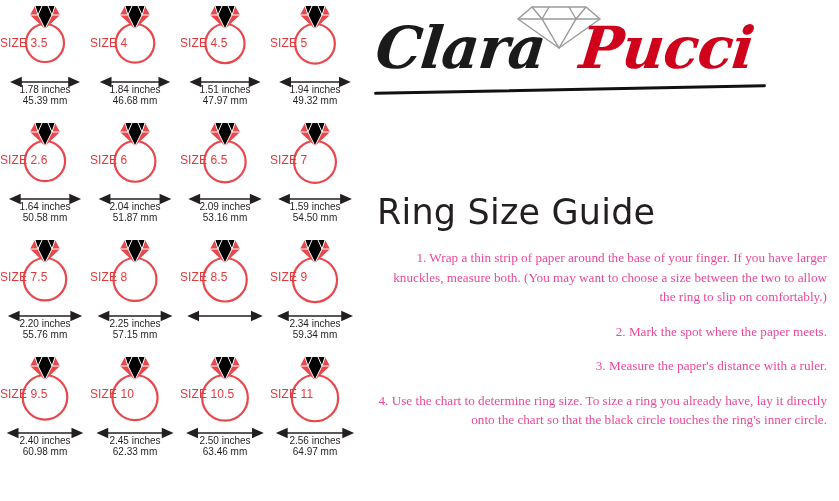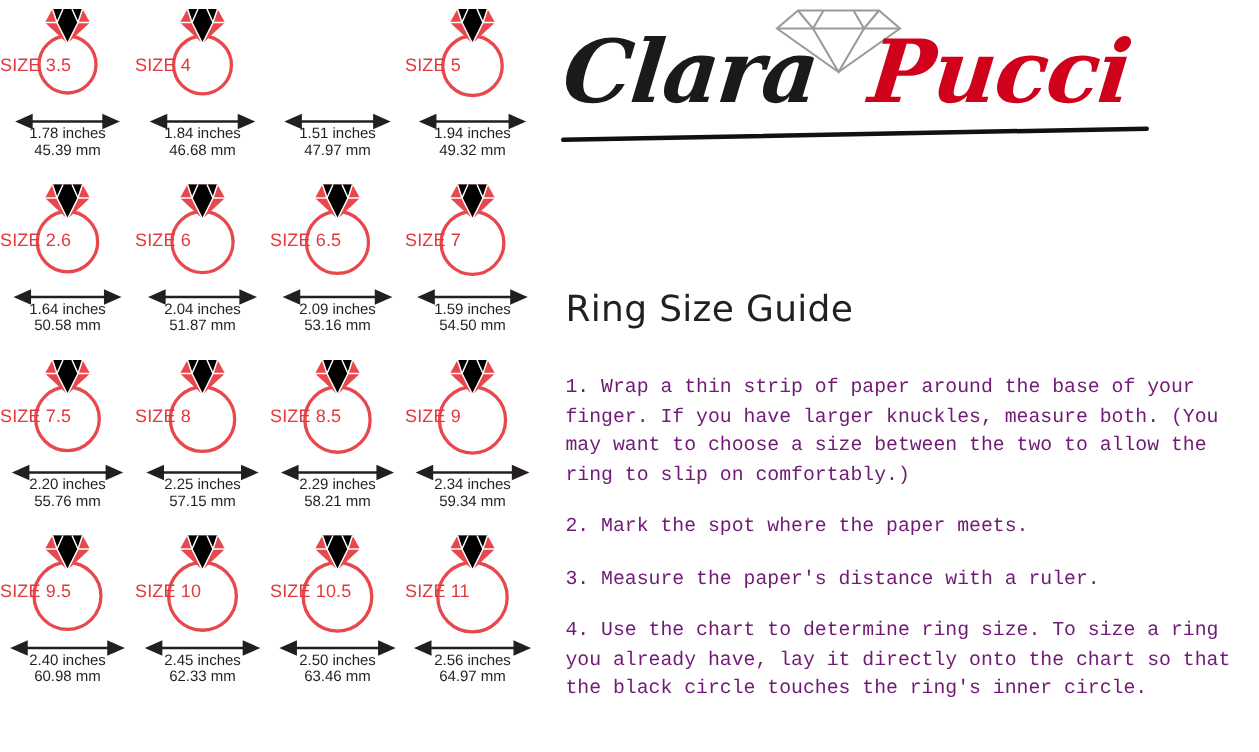--- a/index.html
+++ b/index.html
@@ -130,37 +130,38 @@
     width: 392px;
     height: 3px;
     background: #111;
     border-radius: 2px;
     transform: rotate(-1.1deg);
   }
   .guide-title {
     position: absolute;
     left: 9px;
     top: 192px;
-    font-size: 24px;
+    font-size: 35px;
     color: #231f20;
     font-family: "DejaVu Sans", sans-serif;
     letter-spacing: .2px;
   }
   .steps {
     position: absolute;
     left: 9px;
     top: 248px;
     width: 450px;
   }
   .step {
     font-size: 13.2px;
     line-height: 19.5px;
-    color: #701a75;
+    color: #ec4899;
     margin-bottom: 15px;
-    font-family: Liberation Mono, monospace;
+    font-family: Liberation Serif, serif;
+    text-align: right;
   }
 </style>
 </head>
 <body>
 
 <div class="page">
 
   <div class="chart">
     <div class="chart-grid" id="chart-grid">
         <div class="cell">
@@ -211,20 +212,34 @@
                 <polygon points="11.725000000000001,6 20.725,2 20.725,10"></polygon>
                 <polygon points="78.275,6 69.275,2 69.275,10"></polygon>
               </g>
             </svg></div>
           <div class="measure">
             <div>1.84 inches</div>
             <div>46.68 mm</div>
           </div>
         </div>
         <div class="cell">
+          <div class="ring-wrap">
+            <svg class="ring-svg" width="90" height="74" viewBox="0 0 90 74">
+              <circle cx="45" cy="41.55" r="19.55" fill="none" stroke="#e8474c" stroke-width="2.2"></circle>
+              <g fill="#e8474c">
+                <path d="M30 13 L35 4 L55 4 L60 13 L45 27 Z"></path>
+              </g>
+              <g stroke="#ffffff" stroke-width="1">
+                <path d="M30 13 L60 13"></path>
+                <path d="M35 4 L38 13 L45 27 L52 13 L55 4"></path>
+                <path d="M38 13 L42 4 M52 13 L48 4"></path>
+              </g>
+            </svg>
+            <div class="size-label">SIZE 4.5</div>
+          </div>
           <div class="arrow-wrap"><svg width="90" height="12" viewBox="0 0 90 12">
               <g stroke="#231f20" stroke-width="1.6" fill="#231f20">
                 <line x1="17.45" y1="6" x2="72.55" y2="6"></line>
                 <polygon points="11.45,6 20.45,2 20.45,10"></polygon>
                 <polygon points="78.55,6 69.55,2 69.55,10"></polygon>
               </g>
             </svg></div>
           <div class="measure">
             <div>1.51 inches</div>
             <div>47.97 mm</div>
@@ -434,24 +449,20 @@
             </svg>
             <div class="size-label">SIZE 8.5</div>
           </div>
           <div class="arrow-wrap"><svg width="90" height="12" viewBox="0 0 90 12">
               <g stroke="#231f20" stroke-width="1.6" fill="#231f20">
                 <line x1="15.25" y1="6" x2="74.75" y2="6"></line>
                 <polygon points="9.25,6 18.25,2 18.25,10"></polygon>
                 <polygon points="80.75,6 71.75,2 71.75,10"></polygon>
               </g>
             </svg></div>
-          <div class="measure">
-            <div>2.29 inches</div>
-            <div>58.21 mm</div>
-          </div>
         </div>
         <div class="cell">
           <div class="ring-wrap">
             <svg class="ring-svg" width="90" height="74" viewBox="0 0 90 74">
               <circle cx="45" cy="44.025" r="22.025" fill="none" stroke="#e8474c" stroke-width="2.2"></circle>
               <g fill="#e8474c">
                 <path d="M30 13 L35 4 L55 4 L60 13 L45 27 Z"></path>
               </g>
               <g stroke="#ffffff" stroke-width="1">
                 <path d="M30 13 L60 13"></path>

